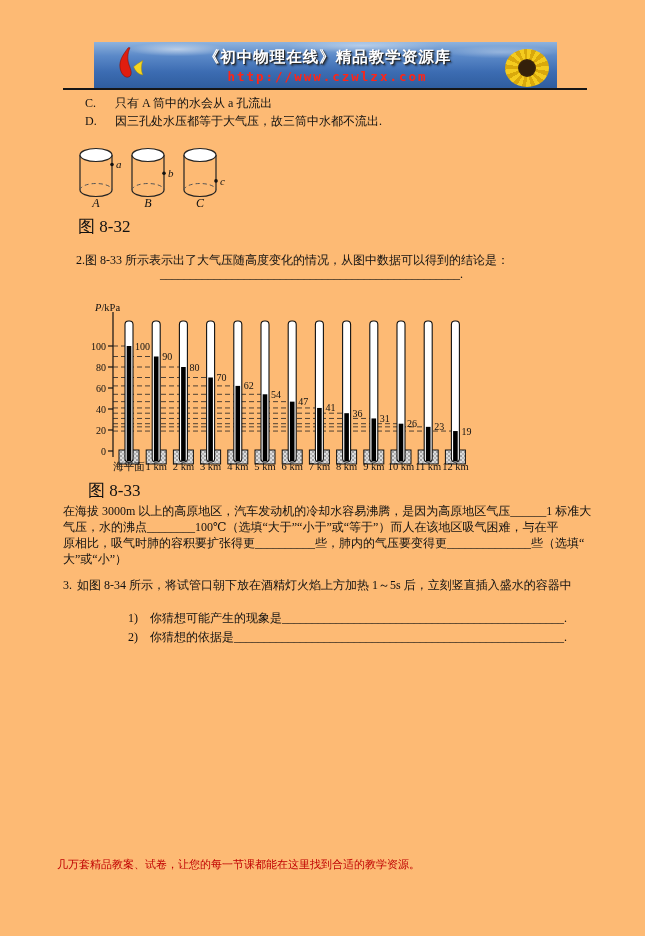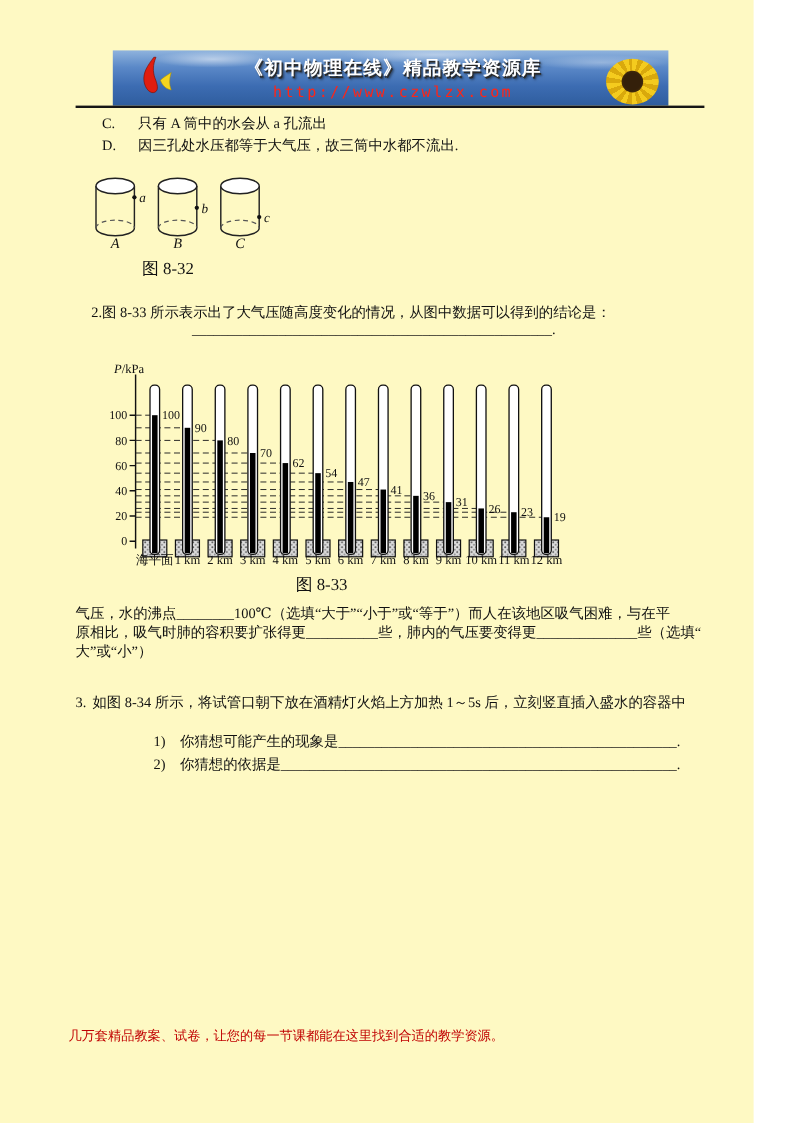--- a/index.html
+++ b/index.html
@@ -1,47 +1,47 @@
 <!DOCTYPE html>
 <html><head>
 <meta charset="utf-8">
 <style>
   html,body{margin:0;padding:0;background:#fff;}
-  .page{position:relative;width:628px;height:936px;background:#fef9c3;overflow:hidden;
-        font-family:"Liberation Serif","DejaVu Serif",serif;color:#111;}
+  .page{position:relative;width:628px;height:936px;background:#fdba74;overflow:hidden;
+        font-family:"Liberation Serif","DejaVu Serif",serif;color:#111;padding-left:17px;}
   .abs{position:absolute;white-space:nowrap;}
   .body-text{font-size:12px;line-height:16px;}
 
   
   .banner{left:94px;top:42px;width:463px;height:46px;display:flex;align-items:center;
     background:
       radial-gradient(ellipse 70px 10px at 18% 16%, rgba(255,255,255,.5), transparent 70%),
       radial-gradient(ellipse 110px 10px at 58% 8%, rgba(255,255,255,.42), transparent 70%),
       radial-gradient(ellipse 80px 9px at 88% 22%, rgba(255,255,255,.3), transparent 70%),
       linear-gradient(180deg,#8fb3dd 0%,#5b89c8 30%,#3c6cb2 65%,#2f5d9e 100%);}
   .logo{margin-left:16px;flex:0 0 auto;}
   .banner-text{flex:1;text-align:center;margin-top:1px;}
   .banner-title{color:#fff;font-weight:bold;font-size:15.5px;letter-spacing:1px;
     text-shadow:1px 1px 0 #2a2a2a,2px 2px 2px rgba(0,0,0,.55);}
   .banner-url{color:#ff2517;font-family:"DejaVu Sans Mono","Liberation Mono",monospace;
-    font-size:12.5px;font-weight:normal;letter-spacing:2px;margin-top:1px;cursor:pointer;}
+    font-size:12.5px;font-weight:bold;letter-spacing:2px;margin-top:1px;cursor:pointer;}
   .sunflower{position:relative;width:44px;height:38px;margin:6px 8px 0 0;border-radius:50%;
     background:repeating-conic-gradient(#f4cb1e 0 14deg,#d9a90c 14deg 28deg);flex:0 0 auto;}
   .sunflower::after{content:"";position:absolute;left:50%;top:50%;width:18px;height:18px;
     margin:-9px 0 0 -9px;border-radius:50%;
     background:radial-gradient(circle,#34200a 0 55%,#5a3c0c 100%);}
 
   .header-rule{left:63px;top:88px;width:524px;height:2px;background:#161616;}
 
   .opt-c{left:85px;top:95px;}
   .opt-d{left:85px;top:113px;}
   .opt-label{display:inline-block;width:30px;}
 
   .fig832{left:78px;top:146px;}
-  .fig-caption{font-size:14px;text-align:center;}
+  .fig-caption{font-size:17px;text-align:left;}
   .cap832{left:78px;top:215px;width:124px;}
 
   .q2{left:63px;top:252px;text-align:right;}
   .q-num{display:inline-block;width:22px;}
   .q2-blank{left:128px;top:266px;margin-left:32px;}
 
   .chart{left:88px;top:299px;}
   .cap833{left:88px;top:479px;width:360px;}
   svg text{font-family:"Liberation Serif","DejaVu Serif",serif;fill:#111;}
 
@@ -214,20 +214,21 @@
       <text x="340.2" y="171" text-anchor="middle" font-size="10.5">11 km</text>
       <rect x="357.4" y="151" width="20" height="14" fill="url(#stip)" stroke="#111" stroke-width="1"></rect>
       <rect x="363.4" y="22" width="8" height="141" rx="3.5" fill="#fff" stroke="#111" stroke-width="1.1"></rect>
       <rect x="365.09999999999997" y="132.05" width="4.6" height="29.94999999999999" fill="#000"></rect>
       <text x="373.4" y="135.55" font-size="10">19</text>
       <text x="367.4" y="171" text-anchor="middle" font-size="10.5">12 km</text>
     </svg>
   <div class="abs fig-caption cap833">图 8-33</div>
 
   <div class="abs body-text para">
+    <div>在海拔 3000m 以上的高原地区，汽车发动机的冷却水容易沸腾，是因为高原地区气压______1 标准大</div>
     <div>气压，水的沸点________100℃（选填“大于”“小于”或“等于”）而人在该地区吸气困难，与在平</div>
     <div>原相比，吸气时肺的容积要扩张得更__________些，肺内的气压要变得更______________些（选填“</div>
     <div>大”或“小”）</div>
   </div>
 
   <div class="abs body-text q3">
     <div>
       <span class="q3-num">3.</span><span>如图 8-34 所示，将试管口朝下放在酒精灯火焰上方加热 1～5s 后，立刻竖直插入盛水的容器中</span>
     </div>
   </div>

